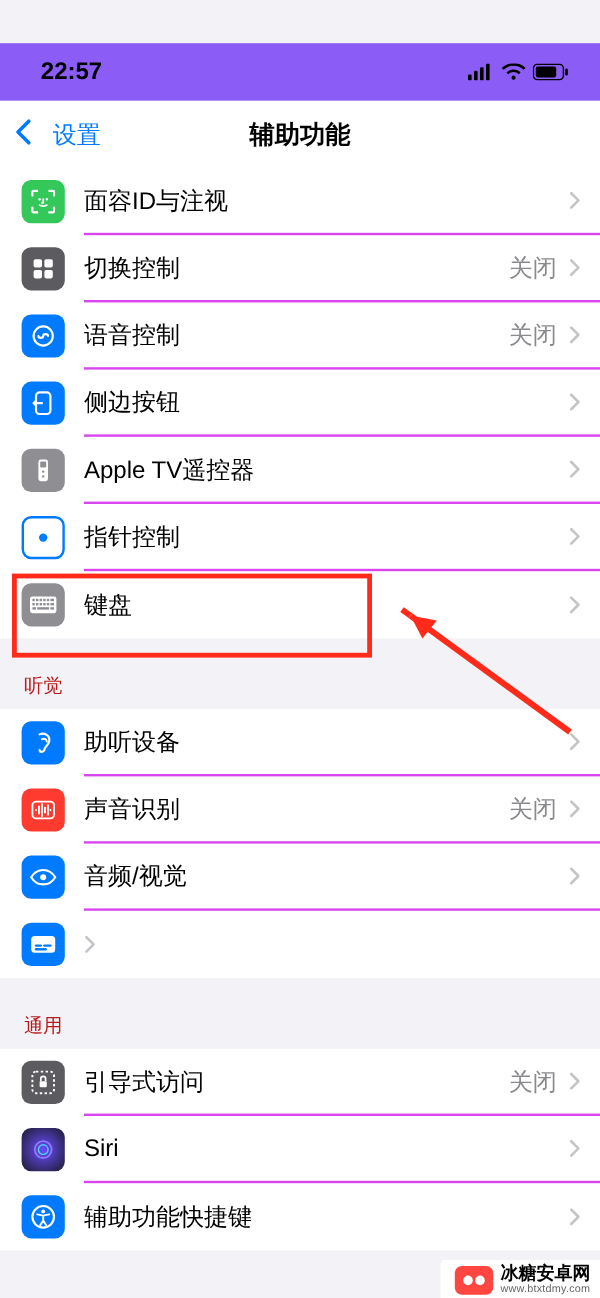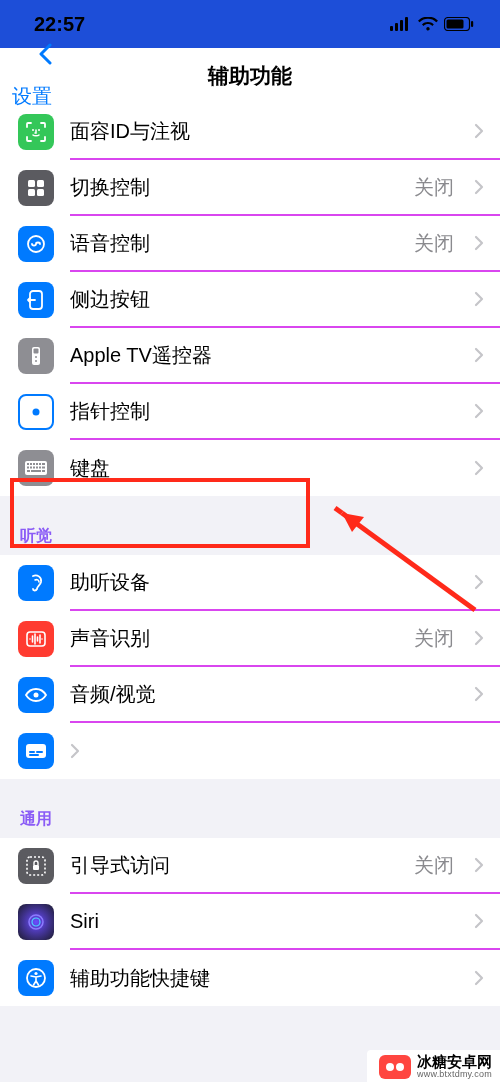--- a/index.html
+++ b/index.html
@@ -10,52 +10,51 @@
       font-family: -apple-system, "PingFang SC", "Helvetica Neue", sans-serif;
       position: relative;
       overflow: hidden;
     }
     .status-bar {
       height: 48px;
       display: flex;
       justify-content: space-between;
       align-items: center;
       padding: 0 26px 0 34px;
-      background: #1d4ed8;
+      background: #8b5cf6;
+      margin-top: 36px;
     }
     .status-time { font-size: 20px; font-weight: 600; }
     .status-icons { display: flex; align-items: center; gap: 6px; }
     .nav-bar {
       height: 56px;
       display: flex;
       align-items: center;
       padding: 0 12px;
       background: #fff;
       position: relative;
     }
     .back-btn {
       display: flex;
-      align-items: flex-end;
+      align-items: flex-start;
       color: #007aff;
       font-size: 20px;
       gap: 18px;
-      flex-direction: column;
     }
     .nav-title {
       position: absolute;
       left: 50%;
       transform: translateX(-50%);
       font-size: 21px;
       font-weight: 600;
     }
     .section-header {
       font-size: 16px;
-      color: #8b5cf6;
+      color: #b91c1c;
       padding: 30px 20px 8px;
-      font-weight: bold;
     }
     .list { background: #fff; }
     .row {
       display: flex;
       align-items: center;
       min-height: 56px;
       padding-left: 18px;
       position: relative;
     }
     .row-icon {
@@ -71,21 +70,21 @@
       flex: 1;
       display: flex;
       align-items: center;
       min-height: 56px;
       margin-left: 16px;
       padding-right: 16px;
       border-bottom: 2px solid #d946ef;
     }
     .row:last-child .row-body { border-bottom: none; }
     .row-label { flex: 1; font-size: 20px; color: #000; }
-    .row-value { font-size: 20px; color: #8a8a8e; margin-right: 20px; }
+    .row-value { font-size: 20px; color: #8a8a8e; margin-right: 10px; }
     .chev { color: #c5c5c9; }
     .bg-green { background:#34c759; }
     .bg-dgray { background:#5b5b60; }
     .bg-blue { background:#007aff; }
     .bg-gray { background:#8e8e93; }
     .bg-red { background:#ff3b30; }
     .bg-siri { background: radial-gradient(circle at 50% 50%, #6a4cff, #1b1b2b); }
     .highlight-box {
       position: absolute;
       border: 4px solid #ff2a1a;

